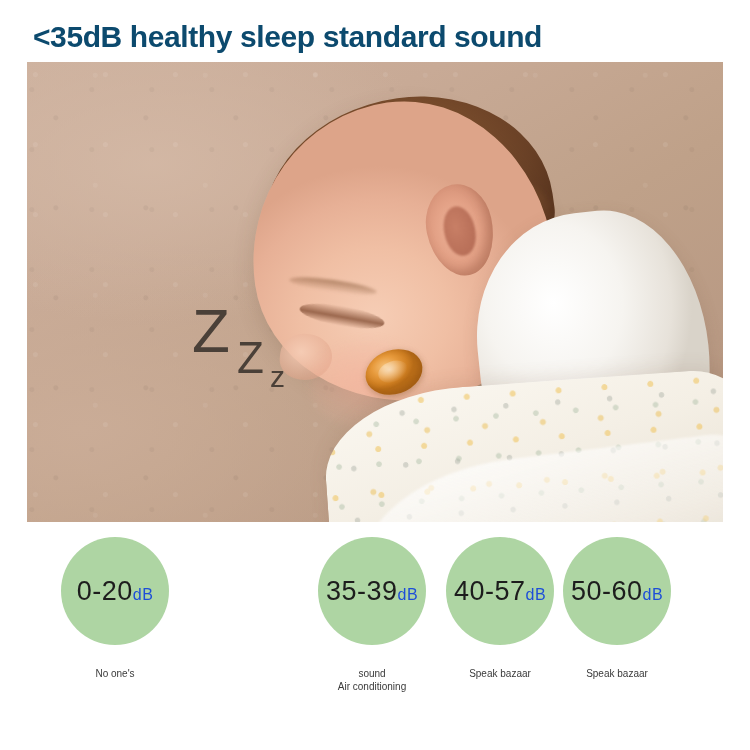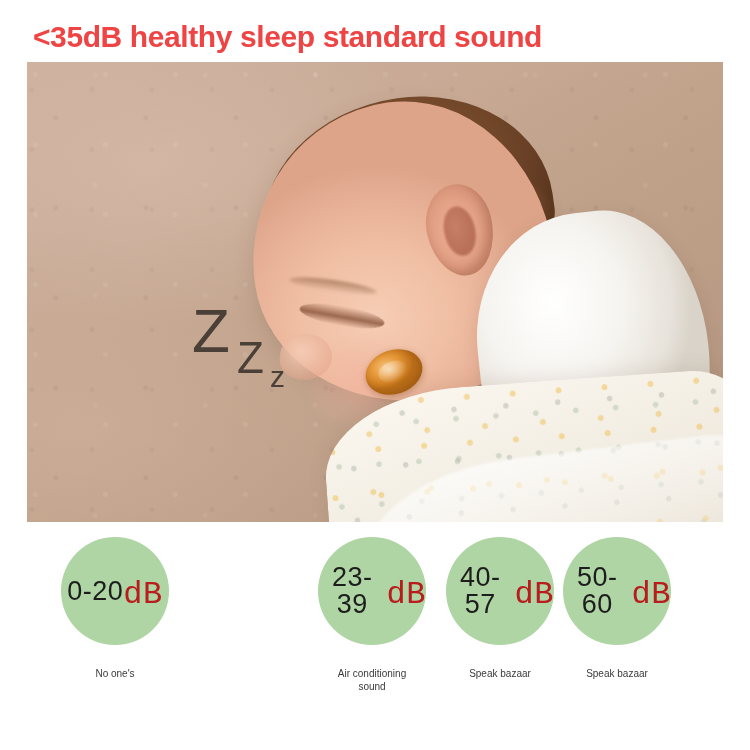--- a/index.html
+++ b/index.html
@@ -14,21 +14,21 @@
   .page { position:relative; width:750px; height:750px; background:#fff; }
 
   
   .title {
     position:absolute;
     left:33px; top:18px;
     width:690px; height:38px;
     font-size:30px;
     font-weight:bold;
     letter-spacing:-0.4px;
-    color:#ef4444;
+    color:#0c4a6e;
     line-height:38px;
     white-space:nowrap;
   }
 
   
   .photo {
     position:absolute;
     left:27px; top:62px;
     width:696px; height:460px;
     overflow:hidden;
@@ -218,25 +218,24 @@
     align-items:center; justify-content:center;
     line-height:1;
   }
   .bubble .range {
     font-size:27px;
     color:#1d1d1d;
     font-weight:400;
     letter-spacing:0.5px;
   }
   .bubble .unit {
-    font-size:32px;
-    color:#b91c1c;
+    font-size:16px;
+    color:#1d4ed8;
     margin-top:7px;
     letter-spacing:0.5px;
-    font-family:Liberation Mono, monospace;
   }
 
   .caption {
     margin-top:22px;
     font-size:10px;
     color:#3a3a3a;
     line-height:1.33;
   }
   .caption span { display:block; }
 
@@ -347,26 +346,26 @@
         <div class="unit">dB</div>
       </div>
       <div class="caption">
         <span>No one's</span>
       </div>
     </div>
 
 
     <div class="item" style="left:297px;">
       <div class="bubble">
-        <div class="range">23-39</div>
+        <div class="range">35-39</div>
         <div class="unit">dB</div>
       </div>
       <div class="caption">
+        <span>sound</span>
         <span>Air conditioning</span>
-        <span>sound</span>
       </div>
     </div>
 
     <div class="item" style="left:425px;">
       <div class="bubble">
         <div class="range">40-57</div>
         <div class="unit">dB</div>
       </div>
       <div class="caption">
         <span>Speak bazaar</span>

